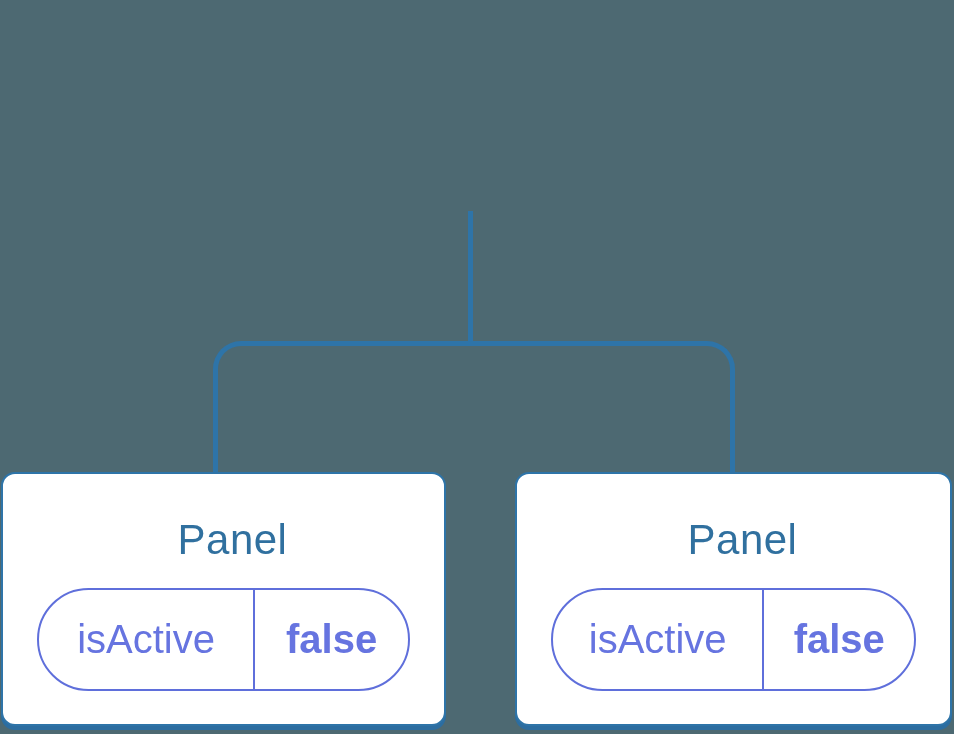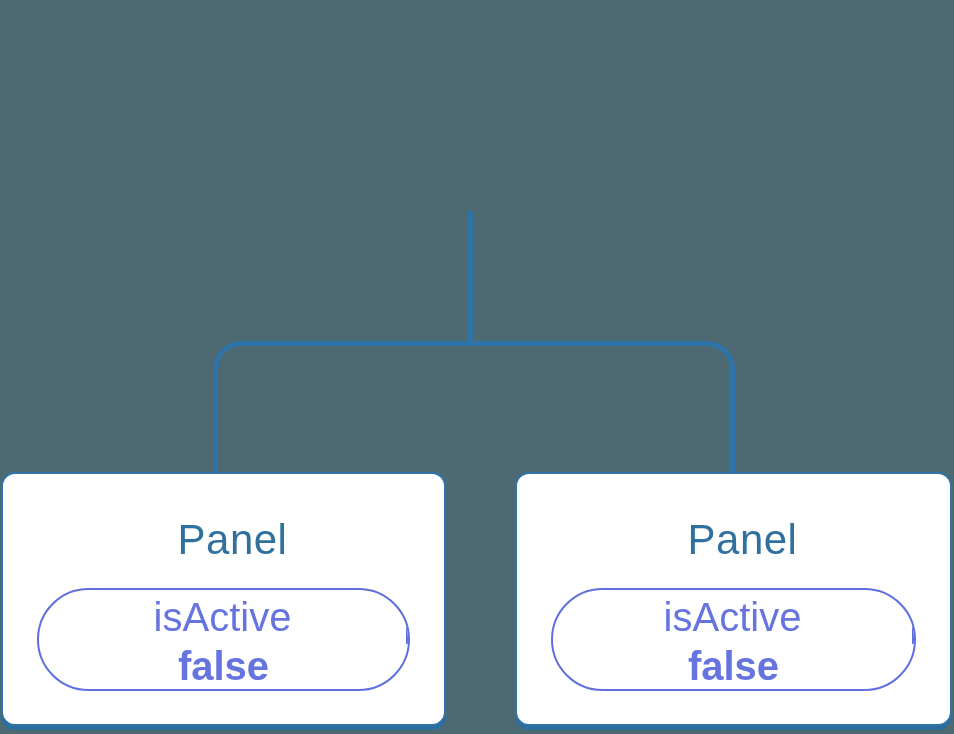--- a/index.html
+++ b/index.html
@@ -92,21 +92,20 @@
     height: 103px;
     box-sizing: border-box;
     border: 2.5px solid var(--state-border);
     border-radius: 60px;
     background: var(--node-fill);
     display: flex;
     align-items: stretch;
     color: var(--state-text);
     font-size: 40px;
     overflow: hidden;
-    flex-direction: column;
   }
   .state-key {
     flex: 1.4;
     display: flex;
     align-items: center;
     justify-content: center;
     border-right: 2.5px solid var(--state-border);
   }
   .state-value {
     flex: 1;

